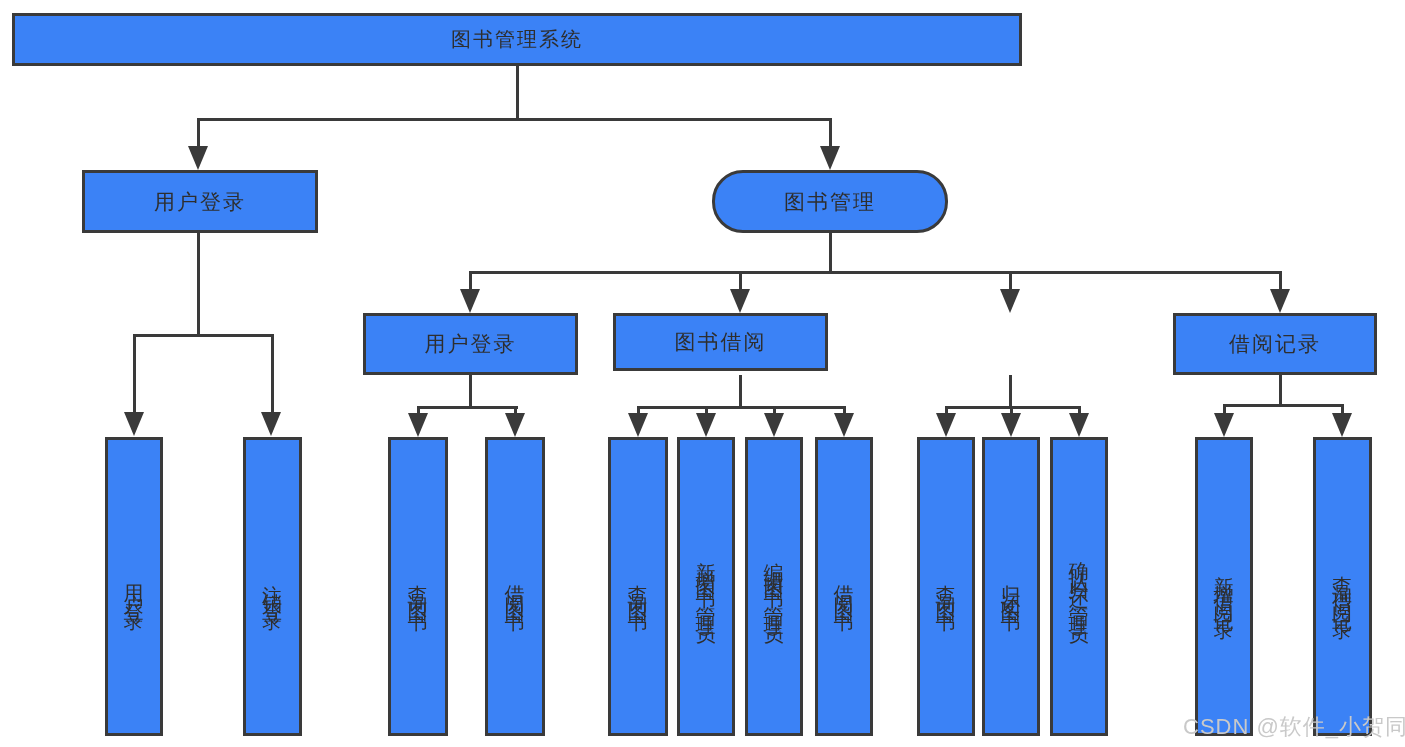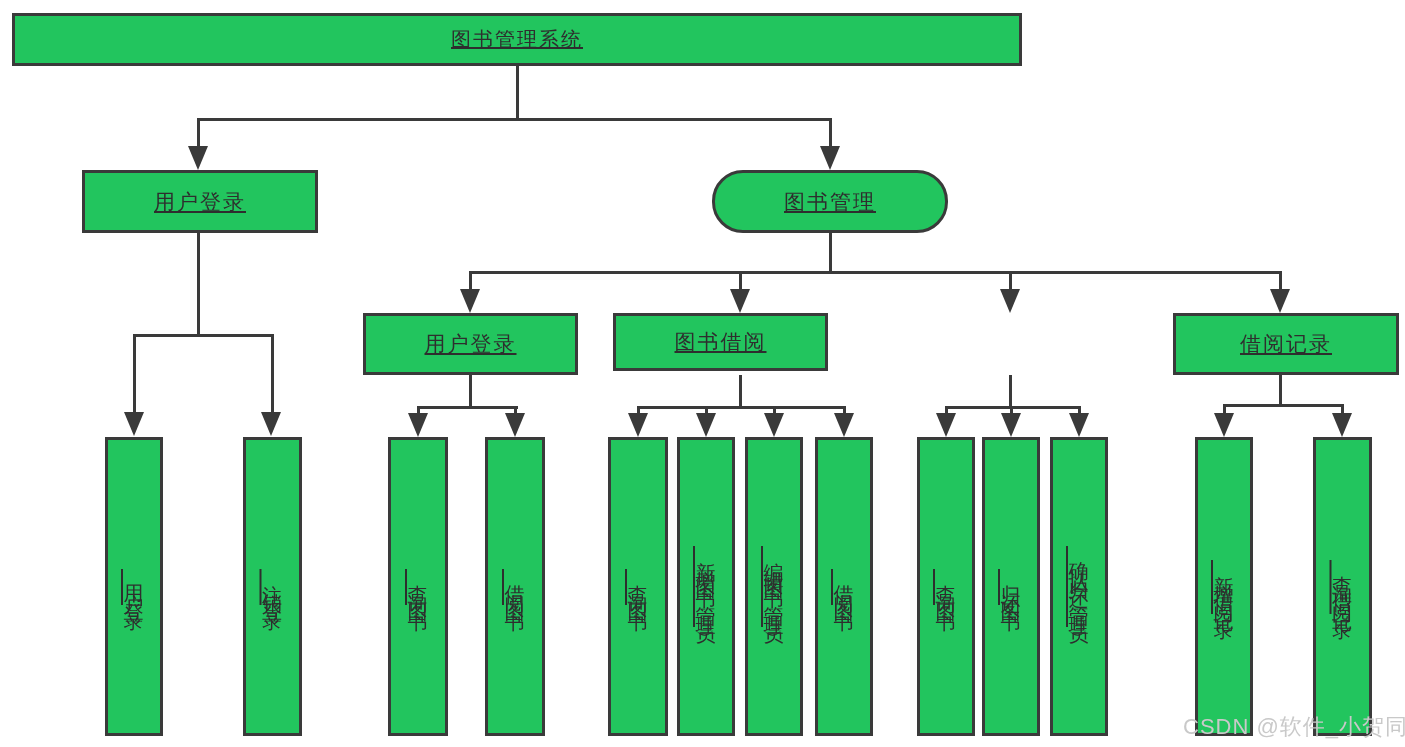--- a/index.html
+++ b/index.html
@@ -7,26 +7,25 @@
     position:relative;
     width:1405px;height:747px;
     background:#ffffff;
     font-family:"Liberation Sans", sans-serif;
     overflow:hidden;
   }
   .node{
     position:absolute;
     box-sizing:border-box;
     border:3px solid #3a3a3a;
-    background:#22c55e;
+    background:#3b82f6;
     display:flex;
     align-items:center;
     justify-content:center;
     color:#2e2e2e;
-    text-decoration:underline;
   }
   .h-text{
     font-size:21px;
     letter-spacing:2px;
     color:#2e2e2e;
     white-space:nowrap;
   }
   .root-text{font-size:20px;}
   .v-text{
     writing-mode:vertical-rl;
@@ -75,21 +74,21 @@
 
   <div class="node" style="left:363px;top:313px;width:215px;height:62px;">
     <span class="h-text">用户登录</span>
   </div>
 
   <div class="node" style="left:613px;top:313px;width:215px;height:58px;">
     <span class="h-text">图书借阅</span>
   </div>
 
 
-  <div class="node" style="left:1173px;top:313px;width:226px;height:62px;">
+  <div class="node" style="left:1173px;top:313px;width:204px;height:62px;">
     <span class="h-text">借阅记录</span>
   </div>
 
   <div class="node" style="left:105px;top:437px;width:58px;height:299px;">
     <span class="v-text">用户登录</span>
   </div>
   <div class="node" style="left:243px;top:437px;width:59px;height:299px;">
     <span class="v-text">注销登录</span>
   </div>
 

